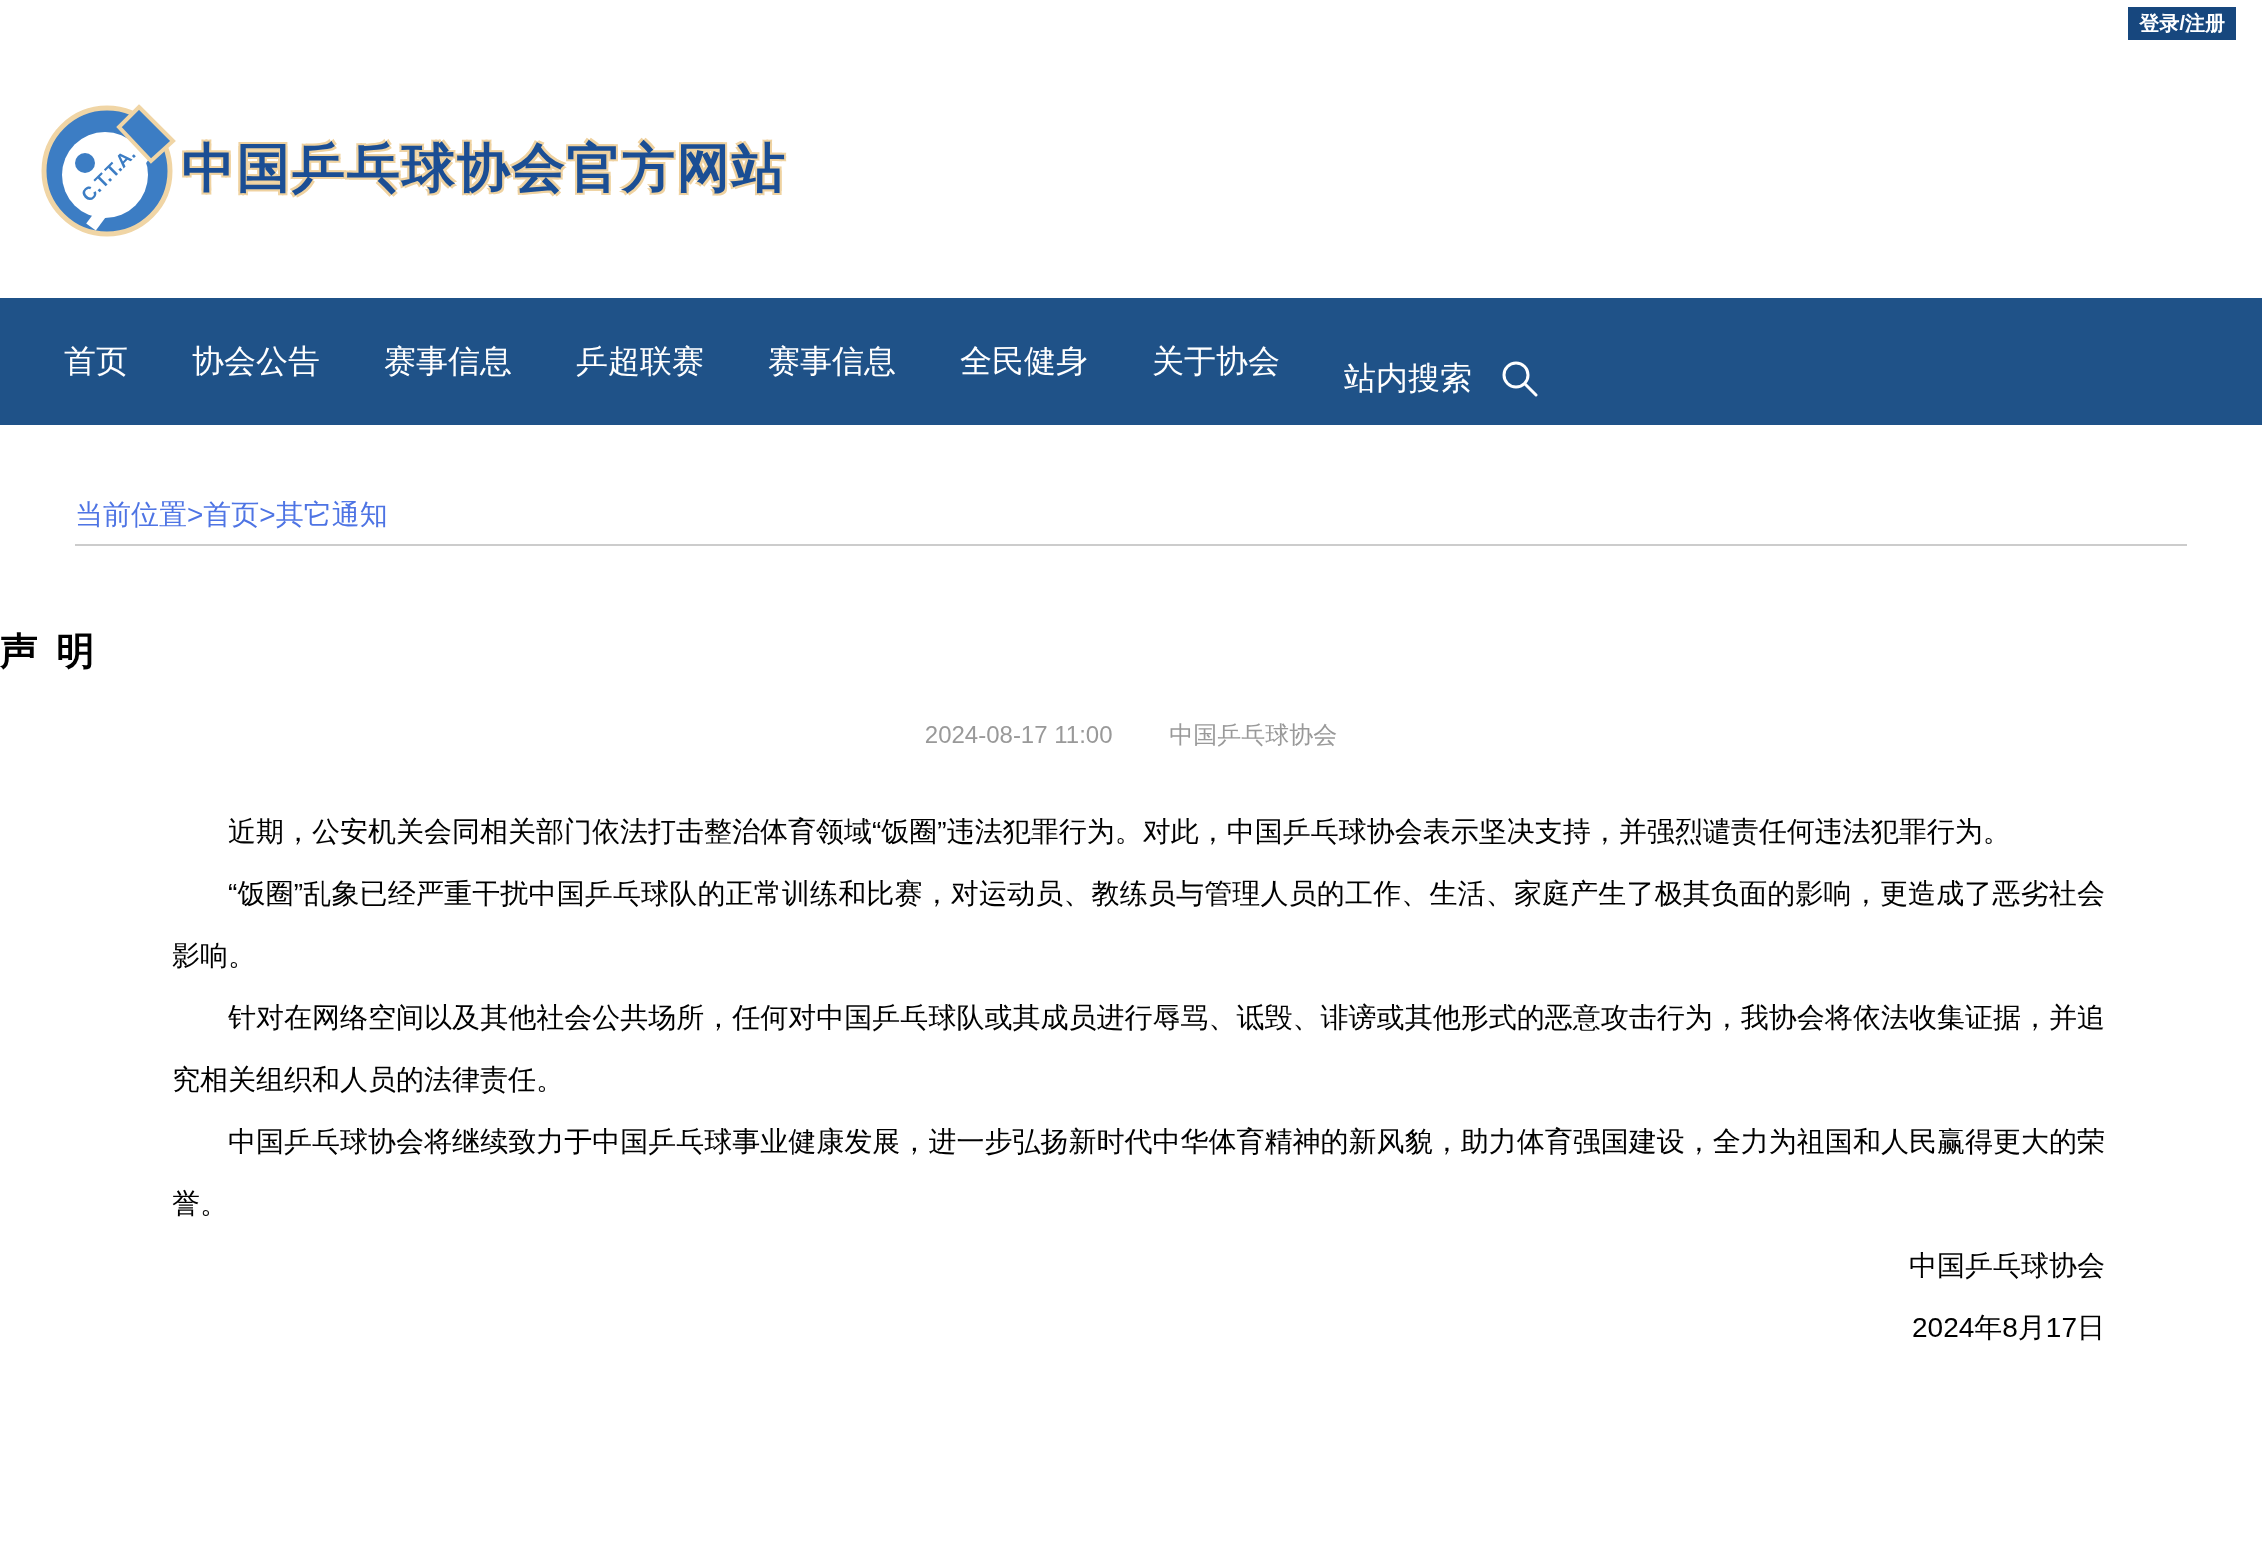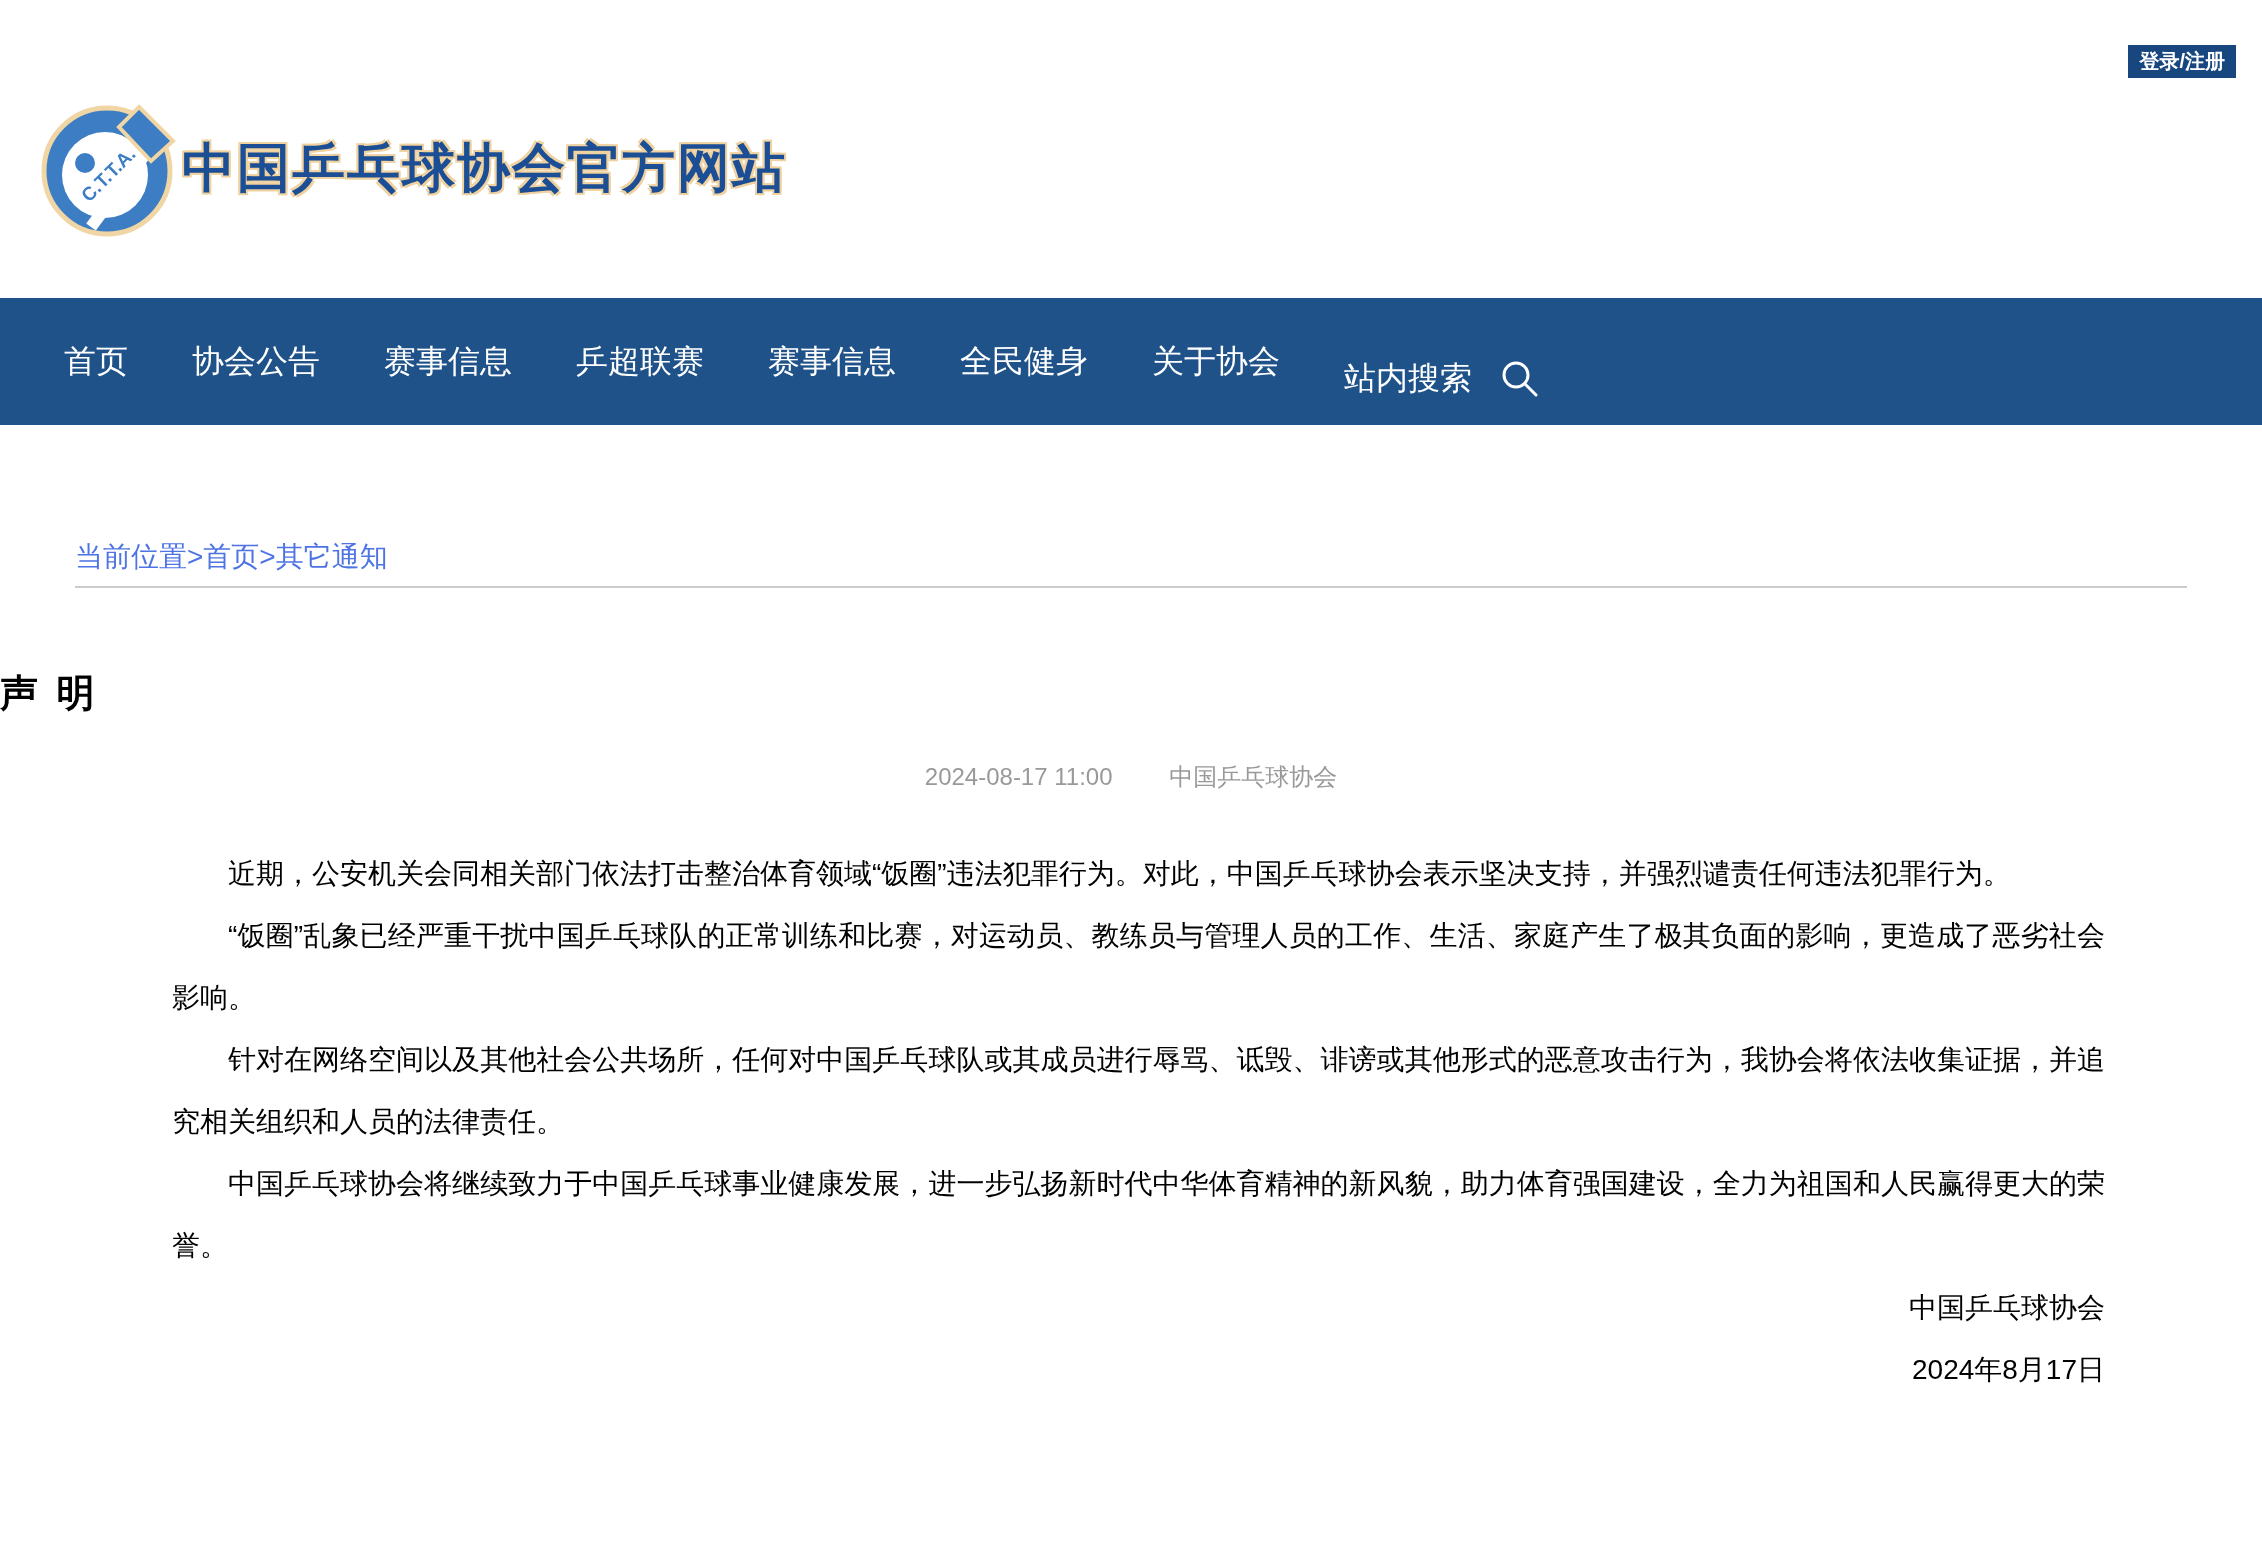--- a/index.html
+++ b/index.html
@@ -12,21 +12,20 @@
   }
 
   
   .topbar { height: 40px; position: relative; }
   .login-btn {
     position: absolute; top: 7px; right: 26px;
     background: #17477E; color: #fff;
     font-size: 20px; font-weight: bold;
     padding: 3px 11px; border: none; cursor: pointer;
     font-family: inherit;
-    margin-top: 38px;
   }
 
   
   .header { height: 258px; display: flex; align-items: center; padding-left: 36px; }
   .logo-wrap { width: 146px; height: 140px; flex: 0 0 auto; cursor: pointer; }
   .titles { }
   .site-title {
     font-size: 53px; font-weight: bold; color: #1B4E94; letter-spacing: 2px;
     text-shadow: 2px 2px 0 #EFD2A0, -2px -2px 0 #EFD2A0, 2px -2px 0 #EFD2A0, -2px 2px 0 #EFD2A0;
   }
@@ -44,21 +43,21 @@
     padding-left: 64px;
   }
   .nav-item {
     color: #ffffff; font-size: 32px; white-space: nowrap;
     margin-right: 64px; cursor: pointer;
   }
   .nav-search { display: flex; align-items: center; margin-right: 0; margin-top: 35px; }
   .nav-search .search-glyph { margin-left: 26px; display: inline-flex; cursor: pointer; }
 
   
-  .main { padding-top: 113px; }
+  .main { padding-top: 71px; }
   .breadcrumb {
     margin-left: 75px;
     font-size: 28px; color: #4E74E4;
   }
   .breadcrumb span { cursor: pointer; }
   .divider {
     margin: 10px 75px 0 75px;
     border-top: 2px solid #CCCCCC; height: 0;
   }
 

